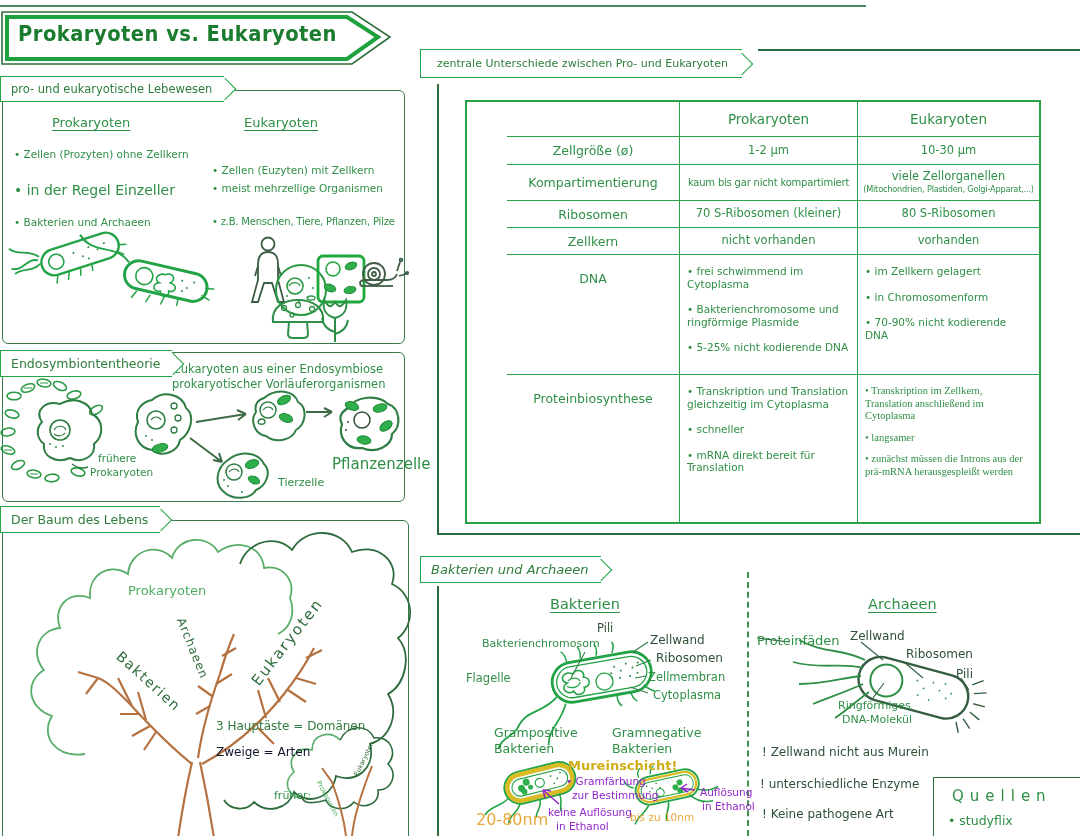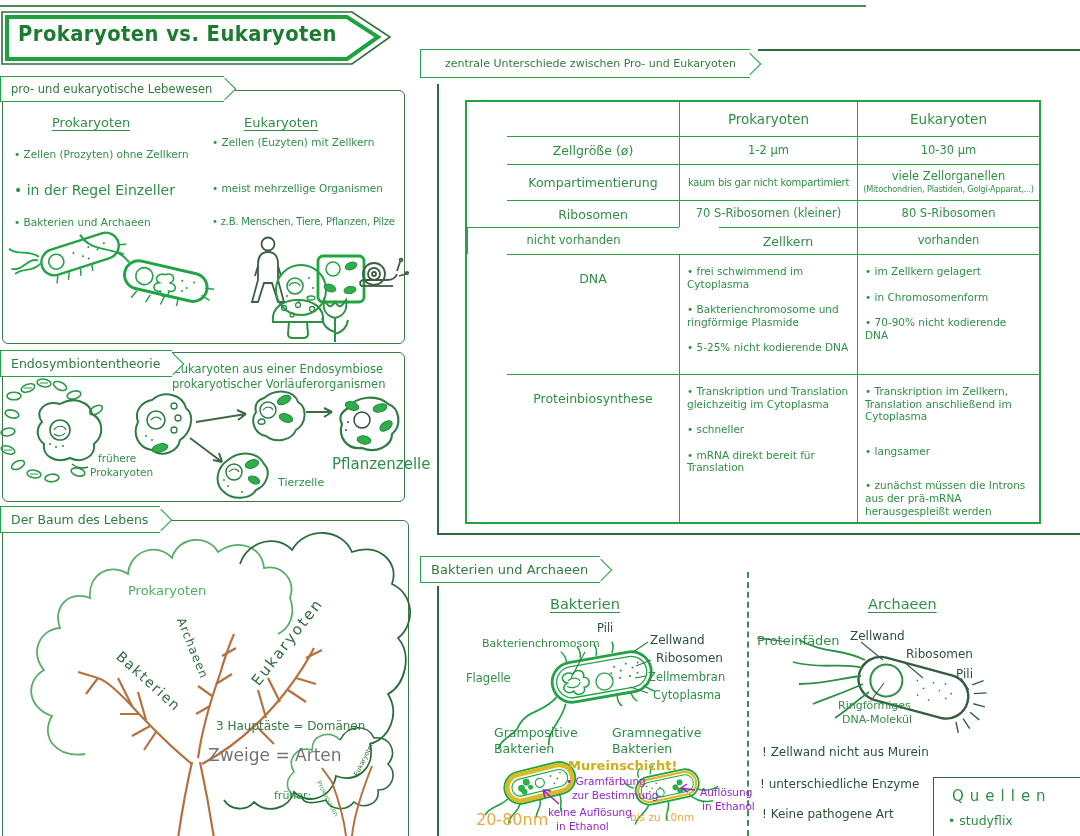--- a/index.html
+++ b/index.html
@@ -56,21 +56,21 @@
 
   <div class="panel" style="left:2px;top:90px;width:401px;height:252px;"></div>
   <div class="banner" style="left:0;top:76px;font-size:11.5px;">
     <span>pro- und eukaryotische Lebewesen</span>
   </div>
   <span class="t u" style="left:52px;top:116px;font-size:13px;">Prokaryoten</span>
   <span class="t u" style="left:244px;top:116px;font-size:13px;">Eukaryoten</span>
   <span class="t" style="left:14px;top:148px;font-size:10.5px;">• Zellen (Prozyten) ohne Zellkern</span>
   <span class="t" style="left:14px;top:182px;font-size:14px;">• in der Regel  Einzeller</span>
   <span class="t" style="left:14px;top:216px;font-size:10.5px;">• Bakterien und  Archaeen</span>
-  <span class="t" style="left:212px;top:136px;font-size:10.5px;">• Zellen (Euzyten) mit  Zellkern</span>
+  <span class="t" style="left:212px;top:164px;font-size:10.5px;">• Zellen (Euzyten) mit  Zellkern</span>
   <span class="t" style="left:212px;top:182px;font-size:10.5px;">• meist mehrzellige Organismen</span>
   <span class="t" style="left:212px;top:216px;font-size:10px;letter-spacing:-.2px;">• z.B. Menschen, Tiere, Pflanzen, Pilze</span>
 
   <svg class="draw" style="left:0;top:228px" width="410" height="116" viewBox="0 0 410 116" fill="none">
     <g stroke="#22a346" stroke-width="2.4">
       <g transform="translate(38,26) rotate(-18)">
         <rect x="0" y="0" width="80" height="26" rx="13"></rect>
         <circle cx="15" cy="13" r="7.5" stroke-width="1.6"></circle>
         <g fill="#2f8f46" stroke="none">
           <circle cx="34" cy="10" r="1"></circle>
@@ -265,26 +265,26 @@
       <path d="M302,292 C288,292 282,276 294,266 C286,252 298,240 312,244 C312,228 330,224 340,234" stroke="#58ad68" stroke-width="1.6"></path>
       <path d="M340,234 C348,218 368,218 374,232 C390,230 398,246 388,258 C398,268 392,284 378,284 C380,298 364,304 354,296 C346,306 330,304 326,294 C312,298 302,298 302,290" stroke="#2e6b3c" stroke-width="1.6"></path>
       <path d="M346,330 C344,312 340,298 332,276 M352,330 C354,310 360,290 372,260 M332,276 L322,262" stroke="#b5713f" stroke-width="2"></path>
     </g>
   </svg>
   <span class="t lt-grn" style="left:128px;top:584px;font-size:13px;">Prokaryoten</span>
   <span class="t" style="left:124px;top:648px;font-size:14px;letter-spacing:1.5px;color:#2d6b3a;transform:rotate(42deg);transform-origin:0 0;">Bakterien</span>
   <span class="t" style="left:186px;top:616px;font-size:12px;letter-spacing:1px;color:#2d6b3a;transform:rotate(68deg);transform-origin:0 0;">Archaeen</span>
   <span class="t" style="left:262px;top:672px;font-size:15px;letter-spacing:2px;color:#2d6b3a;transform:rotate(-52deg);transform-origin:0 100%;">Eukaryoten</span>
   <span class="t" style="left:216px;top:720px;font-size:12px;color:#317a40;">3 Hauptäste = Domänen</span>
-  <span class="t" style="left:208px;top:746px;font-size:17px;color:#737373;">Zweige = Arten</span>
+  <span class="t" style="left:216px;top:746px;font-size:12px;color:#0f172a;">Zweige = Arten</span>
   <span class="t" style="left:274px;top:790px;font-size:11px;">früher:</span>
   <span class="t lt-grn" style="left:321px;top:780px;font-size:6.5px;transform:rotate(62deg);transform-origin:0 0;">Prokaryoten</span>
   <span class="t" style="left:360px;top:770px;font-size:6.5px;color:#2d6b3a;transform:rotate(-64deg);transform-origin:0 100%;">Eukaryoten</span>
 
-  <div class="banner" style="left:420px;top:49px;font-size:11px;padding:7px 14px 7px 24px;">
+  <div class="banner" style="left:420px;top:49px;font-size:11px;padding:7px 14px 7px 16px;">
     <span>zentrale Unterschiede zwischen Pro- und Eukaryoten</span>
   </div>
   <div class="line" style="left:758px;top:49px;width:322px;height:1.8px;"></div>
   <div style="position:absolute;left:437px;top:84px;width:643px;height:449px;border-left:2px solid #2c6b3d;border-bottom:2.4px solid #2c6b3d;z-index:2;"></div>
 
   <div class="tbl">
     <div class="c nl nt"></div>
     <div class="c nt hd">Prokaryoten</div>
     <div class="c nt hd">Eukaryoten</div>
 
@@ -296,50 +296,50 @@
     <div class="c sm">kaum bis gar nicht kompartimiert</div>
     <div class="c two">
       <div style="font-size:11.5px;">viele  Zellorganellen</div>
       <div class="tiny">(Mitochondrien, Plastiden, Golgi-Apparat,...)</div>
     </div>
 
     <div class="c nl lb">Ribosomen</div>
     <div class="c">70  S-Ribosomen  (kleiner)</div>
     <div class="c">80  S-Ribosomen</div>
 
+    <div class="c nl lb">Zellkern</div>
     <div class="c">nicht  vorhanden</div>
-    <div class="c nl lb">Zellkern</div>
     <div class="c">vorhanden</div>
 
     <div class="c nl lb lt-top">DNA</div>
     <div class="c cl">
       <div>• frei schwimmend im Cytoplasma</div>
       <div>• Bakterienchromosome und ringförmige Plasmide</div>
       <div>• 5-25% nicht kodierende DNA</div>
     </div>
     <div class="c cl">
       <div>• im Zellkern  gelagert</div>
       <div>• in Chromosomenform</div>
       <div>• 70-90% nicht kodierende DNA</div>
     </div>
 
     <div class="c nl lb lt-top">Proteinbiosynthese</div>
     <div class="c cl">
       <div>• Transkription und Translation gleichzeitig im Cytoplasma</div>
       <div>• schneller</div>
       <div>• mRNA direkt bereit für Translation</div>
     </div>
-    <div class="c cl" style="gap:22px;">
+    <div class="c cl" style="gap:9px;font-family:Liberation Serif, serif;">
       <div>• Transkription im Zellkern, Translation anschließend im Cytoplasma</div>
       <div>• langsamer</div>
       <div>• zunächst müssen die Introns aus der prä-mRNA herausgespleißt werden</div>
     </div>
   </div>
 
-  <div class="banner" style="left:420px;top:556px;font-size:13px;">
+  <div class="banner" style="left:420px;top:556px;font-size:13px;font-style:italic;">
     <span>Bakterien und Archaeen</span>
   </div>
   <div style="position:absolute;left:437px;top:586px;height:250px;border-left:2px solid #2c6b3d;z-index:2;"></div>
   <div style="position:absolute;left:747px;top:572px;height:264px;border-left:2px dashed #3f8f52;z-index:2;"></div>
 
   <span class="t u" style="left:550px;top:596px;font-size:14.5px;">Bakterien</span>
   <span class="t u" style="left:868px;top:596px;font-size:14.5px;">Archaeen</span>
 
   <svg class="draw" style="left:437px;top:590px" width="643" height="246" viewBox="0 0 643 246" fill="none">
     <g stroke="#22a346">

